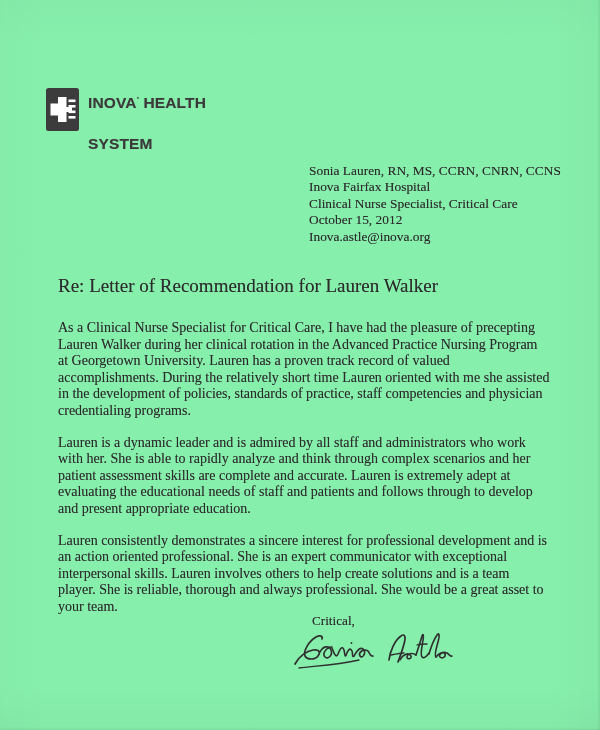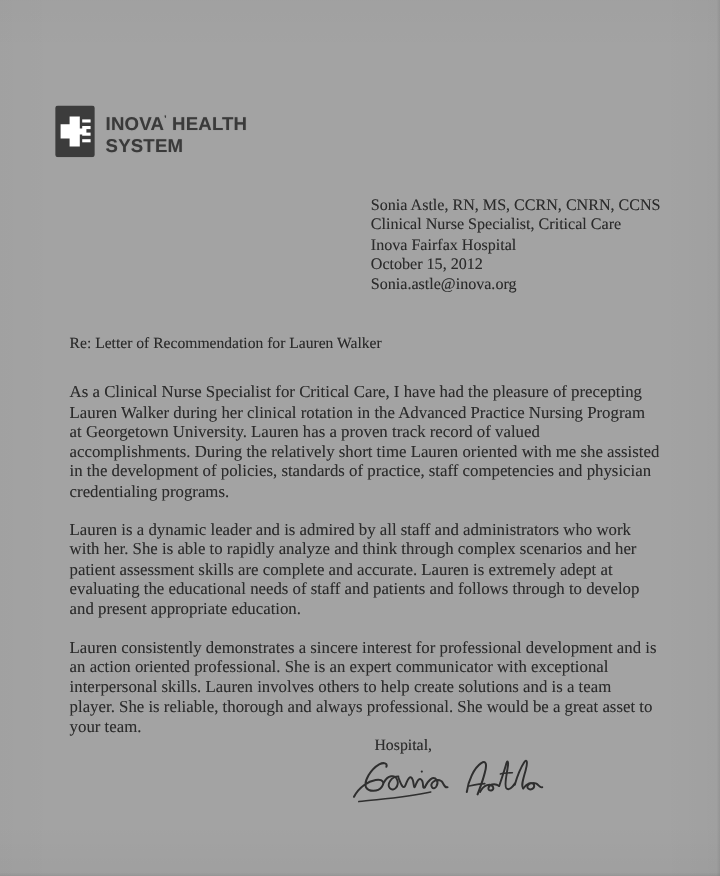--- a/index.html
+++ b/index.html
@@ -7,21 +7,21 @@
     padding: 0;
     background: #ffffff;
   }
   body {
     font-family: "Liberation Serif", serif;
   }
   .page {
     position: relative;
     width: 600px;
     height: 730px;
-    background: #a3a3a3;
+    background: #86efac;
     overflow: hidden;
   }
   
   .scan-tint {
     position: absolute;
     inset: 0;
     background:
       linear-gradient(to right, rgba(0,0,0,0.012) 0%, rgba(0,0,0,0) 8%, rgba(0,0,0,0) 92%, rgba(0,0,0,0.02) 100%),
       linear-gradient(to bottom, rgba(0,0,0,0.015) 0%, rgba(0,0,0,0) 6%, rgba(0,0,0,0) 94%, rgba(0,0,0,0.025) 100%);
     pointer-events: none;
@@ -67,41 +67,41 @@
     letter-spacing: 0.15px;
     color: #3a3a3a;
     padding-top: 3px;
     text-shadow: 0 0 0.7px rgba(90,90,90,0.55);
   }
   .wordmark .tm {
     font-size: 8px;
     vertical-align: super;
     letter-spacing: 0;
   }
-  .wordmark .l2 { display: block; }
+  .wordmark .l2 { display: block; margin-top: 22px; }
 
   
   .sender-block {
     position: absolute;
     left: 309px;
     top: 163px;
     font-size: 13.4px;
     line-height: 16.4px;
     color: #2b2b2b;
     text-shadow: 0 0 0.55px rgba(70,70,70,0.5);
     white-space: nowrap;
   }
   .sender-block .line { display: block; }
 
   
   .re-line {
     position: absolute;
     left: 58px;
     top: 277px;
-    font-size: 13px;
+    font-size: 19px;
     line-height: 17px;
     color: #2b2b2b;
     text-shadow: 0 0 0.55px rgba(70,70,70,0.5);
     white-space: nowrap;
   }
 
   
   .body-copy {
     position: absolute;
     left: 58px;
@@ -154,36 +154,36 @@
       <rect x="22.5" y="22.5" width="7" height="2.6" fill="#ffffff"></rect>
       <rect x="22.5" y="28" width="7" height="2.6" fill="#ffffff"></rect>
     </svg>
     <div class="wordmark">
       <span>INOVA</span><span class="tm">’</span><span> HEALTH</span>
       <span class="l2">SYSTEM</span>
     </div>
   </div>
 
   <div class="sender-block">
-    <span class="line">Sonia Astle, RN, MS, CCRN, CNRN, CCNS</span>
+    <span class="line">Sonia Lauren, RN, MS, CCRN, CNRN, CCNS</span>
+    <span class="line">Inova Fairfax Hospital</span>
     <span class="line">Clinical Nurse Specialist, Critical Care</span>
-    <span class="line">Inova Fairfax Hospital</span>
     <span class="line">October 15, 2012</span>
-    <span class="line">Sonia.astle@inova.org</span>
+    <span class="line">Inova.astle@inova.org</span>
   </div>
 
   <div class="re-line">Re:  Letter of Recommendation for Lauren Walker</div>
 
   <div class="body-copy">
     <p>As a Clinical Nurse Specialist for Critical Care, I have had the pleasure of precepting Lauren Walker during her clinical rotation in the Advanced Practice Nursing Program at Georgetown University.  Lauren has a proven track record of valued accomplishments.  During the relatively short time Lauren oriented with me she assisted in the development of  policies, standards of practice, staff competencies and physician credentialing programs.</p>
     <p>Lauren is a dynamic leader and is admired by all staff and administrators who work with her. She is able to rapidly analyze and think through complex scenarios and her patient assessment skills are complete and accurate.  Lauren is extremely adept at evaluating the educational needs of staff and patients and follows through to develop and present appropriate education.</p>
     <p>Lauren consistently demonstrates a sincere interest for professional development and is an action oriented professional.  She is an expert communicator with exceptional interpersonal skills. Lauren involves others to help create solutions and is a team player. She is reliable, thorough and always professional.  She would be a great asset to your team.</p>
   </div>
 
-  <div class="closing">Hospital,</div>
+  <div class="closing">Critical,</div>
 
   <div class="signature" title="Sonia Astle">
     <svg viewBox="0 0 160 48" aria-hidden="true">
       <g fill="none" stroke="#2f2f2f" stroke-linecap="round" stroke-linejoin="round">
 
         <path d="M2 38 C6 30, 14 25, 20 24 C26 23, 28 26, 25 30 C22 34, 14 34, 12 30 C10 25, 16 15, 23 11 C27 9, 30 10, 29 13" stroke-width="1.7"></path>
 
         <path d="M27 26 C30 20, 36 19, 38 24 C40 29, 35 34, 32 31 C29 28, 33 21, 39 21" stroke-width="1.6"></path>
         <path d="M39 22 C41 27, 43 33, 45 28 C47 23, 49 19, 51 24 C52 28, 52 32, 53 29" stroke-width="1.6"></path>
         <path d="M53 29 C55 24, 57 21, 59 25 C60 28, 59 32, 61 30" stroke-width="1.6"></path>

